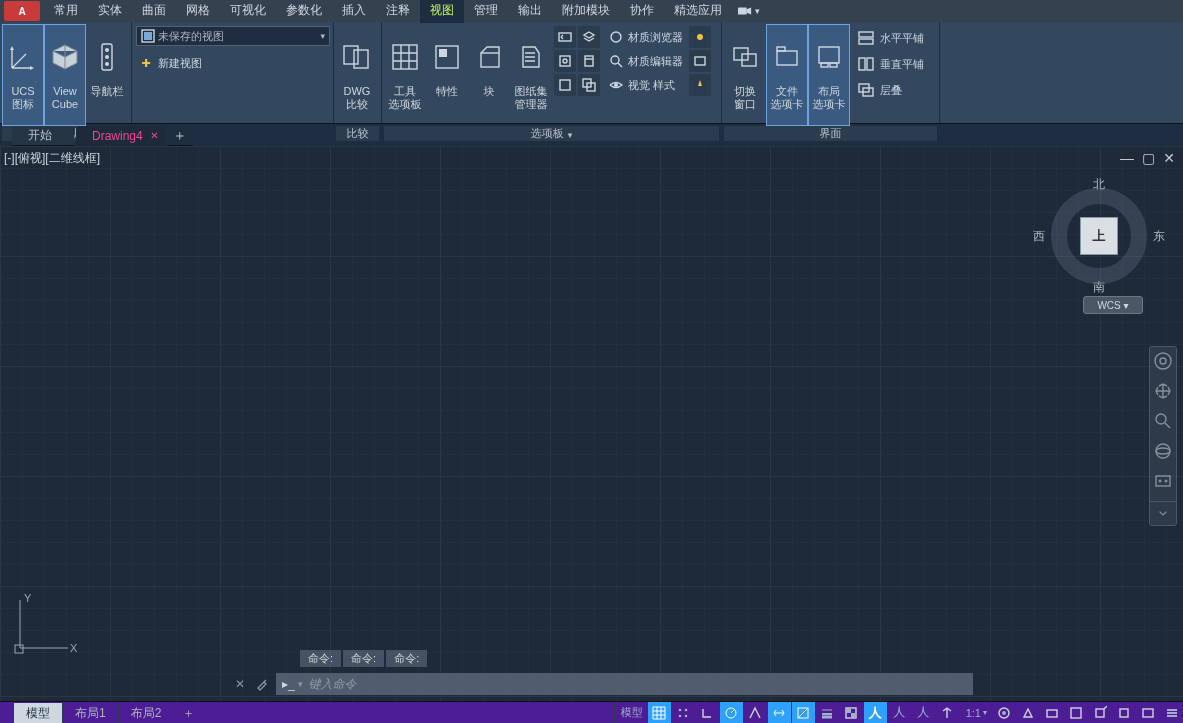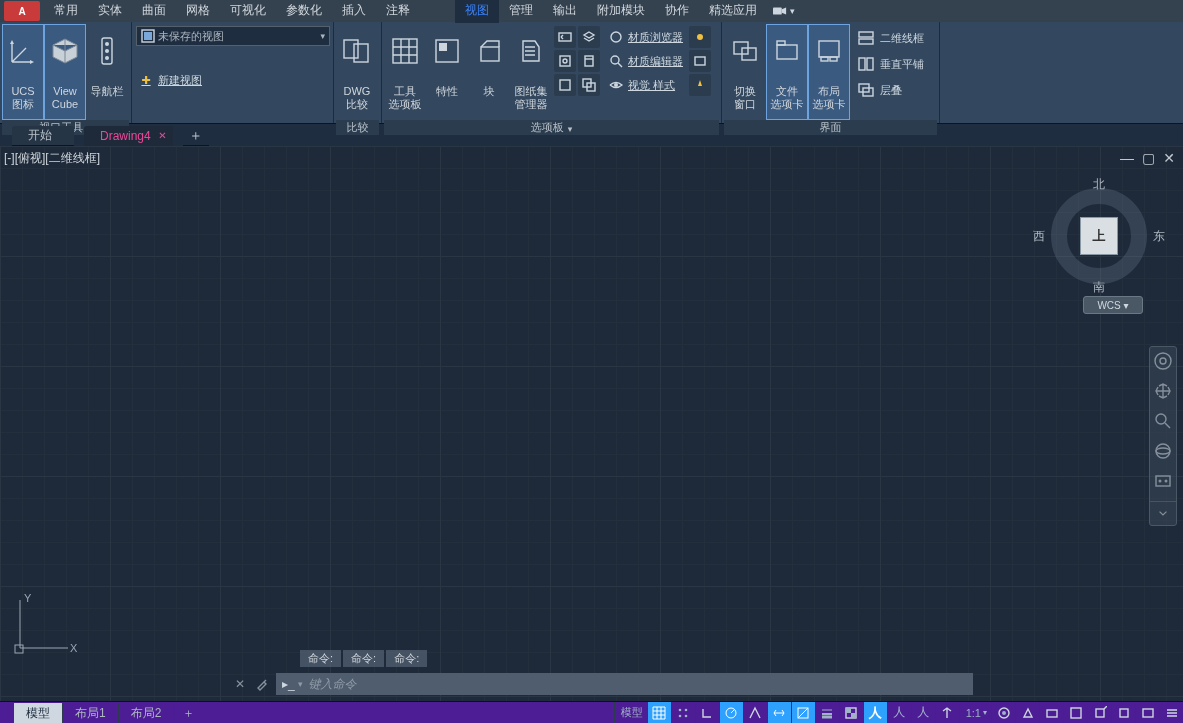--- a/index.html
+++ b/index.html
@@ -2,46 +2,46 @@
 <html><head>
 <meta charset="utf-8">
 <style>
 * { margin:0; padding:0; box-sizing:border-box; font-family:"Microsoft YaHei",sans-serif; }
 body { width:1183px; height:723px; background:#1e2a3a; overflow:hidden; font-size:12px; color:#cfd8e0; }
 
 
 .menubar { height:22px; background:#34414f; display:flex; align-items:center; padding-left:4px; }
 .app-btn { width:36px; height:20px; background:#c93b3b; margin-right:4px; display:flex; align-items:center; justify-content:center; font-weight:bold; color:#fff; font-size:10px; border-radius:2px; }
 .menubar .tab { padding:0 10px; height:24px; line-height:22px; color:#d0d6dc; cursor:pointer; }
-.menubar .tab.active { background:#1e2d40; color:#3b82f6;margin-left:35px; }
+.menubar .tab.active { background:#1e2d40; color:#bef264; }
 .menubar .cam { margin-left:6px; display:flex; align-items:center; gap:3px; }
 .menubar .cam svg { width:14px; height:10px; }
 
 
 .ribbon { height:102px; background:#33485f; display:flex; align-items:stretch; border-bottom:1px solid #0e141b; }
 .panel { display:flex; flex-direction:column; border-right:1px solid #1f2b37; padding:0 2px; }
 .panel-body { flex:1; display:flex; align-items:flex-start; padding-top:2px; }
 .panel-title { height:18px; font-size:11px; text-align:center; color:#b8c1c9; background:#2b3c4e; display:flex; align-items:center; justify-content:center; gap:4px; }
 .panel-title .caret::after { content:"▾"; font-size:9px; }
-.bigbtn { width:42px; display:flex; flex-direction:column; align-items:center; justify-content:flex-start; padding:8px 1px; gap:16px; cursor:pointer; border:1px solid transparent; }
+.bigbtn { width:42px; display:flex; flex-direction:column; align-items:center; justify-content:flex-start; padding:14px 1px; gap:10px; cursor:pointer; border:1px solid transparent; }
 .bigbtn .ico { width:36px; height:36px; display:flex; align-items:center; justify-content:center; }
 .bigbtn .lbl { font-size:11px; text-align:center; line-height:13px; color:#d0d6dc; }
 .bigbtn.sel { background:#3a5a80; border:1px solid #6da4e0; }
 .stack { display:flex; flex-direction:column; gap:2px; padding:2px 4px; }
-.stack .row { display:flex; align-items:center; gap:4px; font-size:11px; height:22px; cursor:pointer;text-decoration:underline; }
+.stack .row { display:flex; align-items:center; gap:4px; font-size:11px; height:22px; cursor:pointer; }
 .stack .ic { width:16px; height:16px; display:flex; align-items:center; justify-content:center; }
 .view-dd { width:194px; height:20px; background:#1e2d40; border:1px solid #55606b; display:flex; align-items:center; padding:0 4px; font-size:11px; color:#adb6bf; margin:2px 2px 4px 2px; }
 .view-dd .arr { margin-left:auto; font-size:9px; }
 .grid-small { display:grid; grid-template-columns:repeat(2,22px); grid-auto-rows:22px; gap:2px; padding:2px; }
 .grid-small .cell,.col-sm .cell { width:22px; height:22px; background:#2b3c4e; display:flex; align-items:center; justify-content:center; cursor:pointer; border-radius:2px; }
 .col-sm { display:flex; flex-direction:column; gap:2px; padding:2px; }
 .iface-row { display:flex; align-items:center; gap:6px; height:24px; padding:0 4px; cursor:pointer; font-size:11px; }
 
 
-.doctabs { height:22px; background:#1e2d40; display:flex; align-items:flex-end; padding-left:12px; gap:8px; }
+.doctabs { height:22px; background:#1e2d40; display:flex; align-items:flex-end; padding-left:12px; gap:0; }
 .dtab { height:20px; padding:0 22px 0 16px; display:flex; align-items:center; font-size:12px; color:#b8c1c9; background:#263545; border-radius:3px 3px 0 0; margin-right:2px; cursor:pointer; position:relative; border-bottom:1px solid #0e141b; }
 .dtab.act { background:#1e2a3a; color:#ec4899; border-bottom:1px solid #1e2a3a; }
 .dtab .x { position:absolute; right:6px; font-size:10px; }
 .dtab.plus { width:26px; padding:0; justify-content:center; background:transparent; font-size:14px; }
 
 
 .canvas { position:relative; height:555px; background:#1e2a3a; background-image:
   linear-gradient(#2a3644 1px,transparent 1px),
   linear-gradient(90deg,#2a3644 1px,transparent 1px),
   linear-gradient(#242f3d 1px,transparent 1px),
@@ -152,21 +152,21 @@
           <div class="lbl">导航栏</div>
         </div>
     </div>
     <div class="panel-title">
         <span>视口工具</span>
         <span class="caret"></span>
       </div>
   </div>
 
   <div class="panel" style="width:202px">
-    <div class="panel-body" style="flex-direction:column; align-items:stretch;gap:17px;">
+    <div class="panel-body" style="flex-direction:column; align-items:stretch;">
       <div class="view-dd"><svg width="14" height="14" viewBox="0 0 14 14">
             <rect x="1" y="1" width="12" height="12" class="svg-lt"></rect>
             <rect x="3" y="3" width="8" height="8" fill="#7aa8d8"></rect>
           </svg>&nbsp;<span>未保存的视图</span><span class="arr">▾</span></div>
       <div class="stack">
         <div class="row">
             <span class="ic" style="color:#f0c040">✚</span>
             <span>新建视图</span>
           </div>
       </div>
@@ -347,21 +347,21 @@
           <div class="lbl">布局<br>选项卡</div>
         </div>
       <div class="stack" style="padding-left:4px">
         <div class="iface-row">
             <span class="ic">
               <svg width="16" height="14">
                 <rect x="1" y="1" width="14" height="5" class="svg-lt"></rect>
                 <rect x="1" y="8" width="14" height="5" class="svg-lt"></rect>
               </svg>
             </span>
-            <span>二维线框</span>
+            <span>水平平铺</span>
           </div>
         <div class="iface-row">
             <span class="ic">
               <svg width="16" height="14">
                 <rect x="1" y="1" width="6" height="12" class="svg-lt"></rect>
                 <rect x="9" y="1" width="6" height="12" class="svg-lt"></rect>
               </svg>
             </span>
             <span>垂直平铺</span>
           </div>

